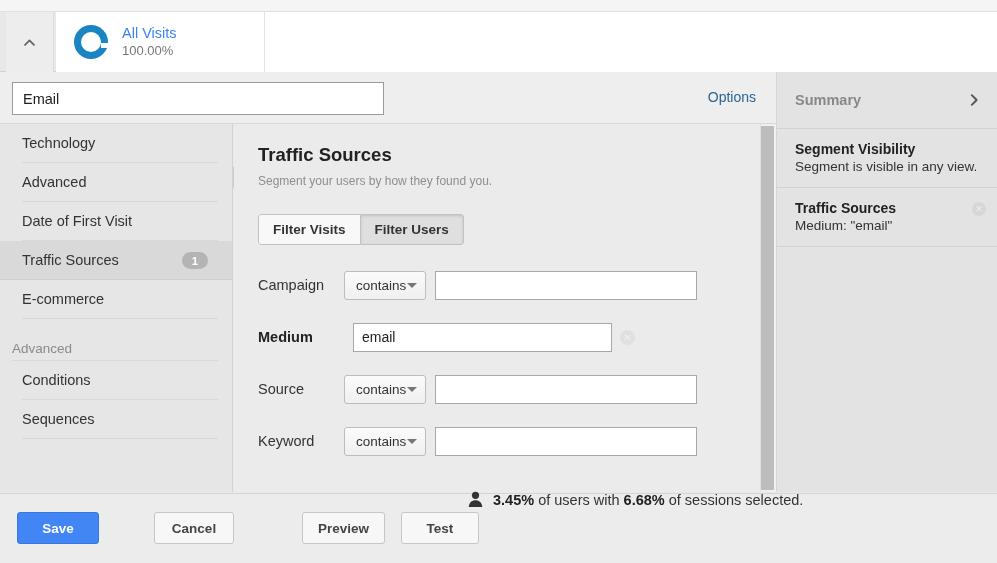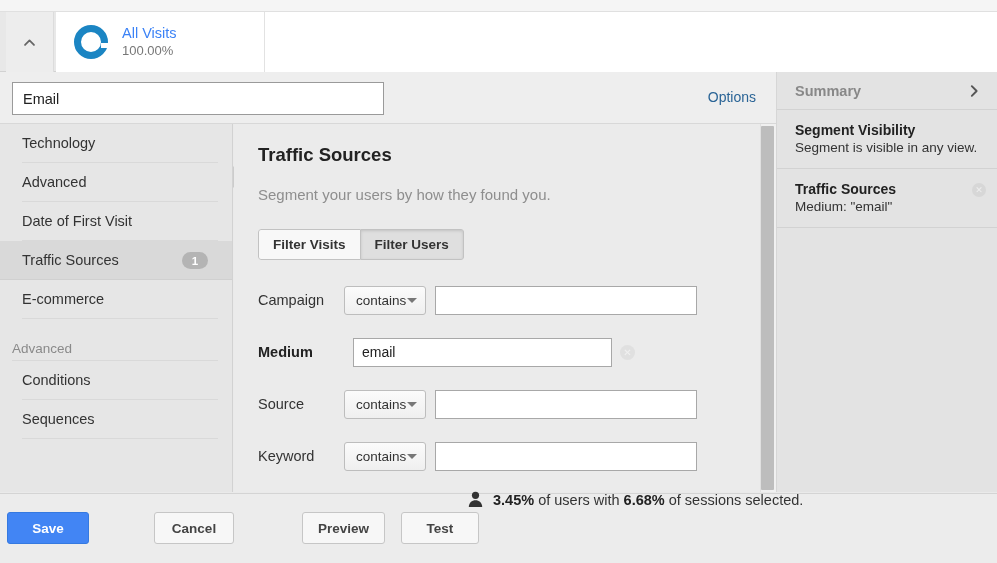--- a/index.html
+++ b/index.html
@@ -161,21 +161,21 @@
     position: absolute; left: 234px; top: 124px;
     width: 526px; height: 368px;
     background: #ebebeb;
     padding: 20px 0 0 24px;
     overflow: hidden;
   }
   .main-title {
     font-size: 18.5px; font-weight: bold; color: #222222;
   }
   .main-sub {
-    font-size: 15px; color: #8e8e8e; margin-top: 20px;
+    font-size: 12px; color: #8e8e8e; margin-top: 8px;
   }
 
   .seg-toggle {
     margin-top: 26px;
     display: inline-flex;
     border-radius: 3px;
     overflow: hidden;
   }
   .seg-btn {
     height: 31px;
@@ -270,21 +270,21 @@
   }
 
   
   .summary {
     position: absolute; left: 776px; top: 72px;
     width: 221px; height: 420px;
     background: #e3e3e3;
     border-left: 1px solid #d6d6d6;
   }
   .summary-head {
-    height: 38px;
+    height: 57px;
     display: flex; align-items: center;
     padding: 0 16px 0 18px;
     border-bottom: 1px solid #d2d2d2;
   }
   .summary-head-title {
     font-size: 14.5px; font-weight: bold; color: #888888;
   }
   .chev-right { margin-left: auto; width: 14px; height: 14px; cursor: pointer; }
 
   .summary-block {
@@ -314,21 +314,21 @@
   }
   .btn {
     position: absolute; top: 512px;
     height: 32px;
     border-radius: 3px;
     display: flex; align-items: center; justify-content: center;
     font-size: 13.5px; font-weight: bold;
     cursor: pointer;
   }
   .btn-save {
-    left: 7px; width: 82px;
+    left: 17px; width: 82px;
     background: #4285f4;
     border: 1px solid #3579e0;
     color: #ffffff;
   }
   .btn-plain {
     background: #f7f7f7;
     border: 1px solid #c6c6c6;
     color: #444444;
     margin-left: 39px;
   }

